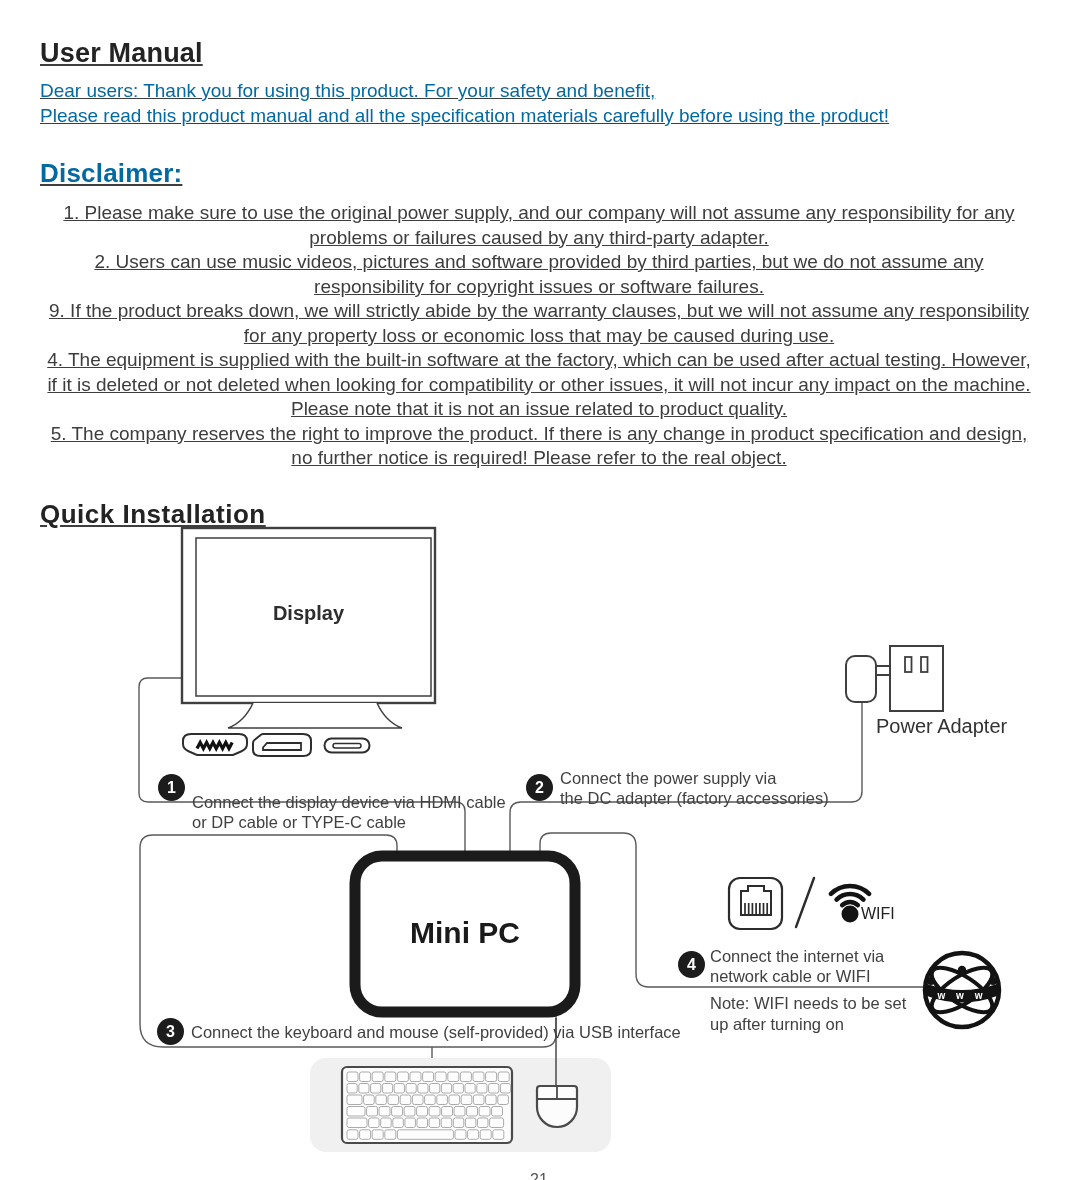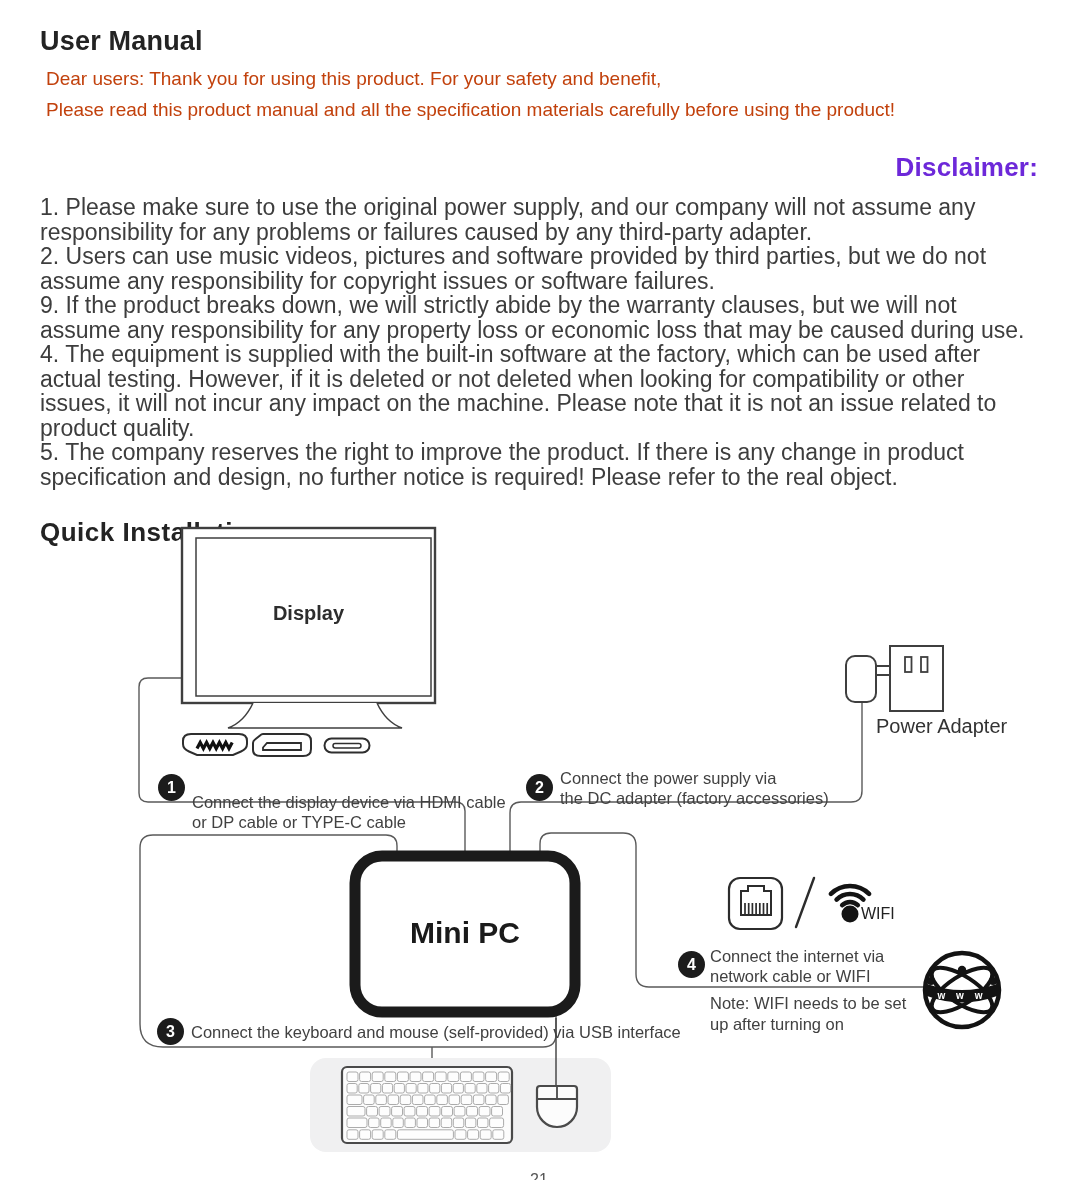--- a/index.html
+++ b/index.html
@@ -1,24 +1,24 @@
 <!DOCTYPE html>
 <html><head>
 <meta charset="utf-8">
 <style>
   html,body{margin:0;padding:0;background:#fff;}
   .page{
     position:relative;width:1078px;height:1180px;background:#fff;overflow:hidden;
     font-family:"Liberation Sans","DejaVu Sans",sans-serif;color:#3e3e3e;
   }
-  .flow{padding:26px 40px 0 40px;}
+  .flow{padding:38px 40px 0 40px;text-decoration:underline;}
   h1.title{font-size:27px;font-weight:700;color:#232323;margin:0 0 10px 0;letter-spacing:.2px;}
-  .intro p{font-size:19px;line-height:24.5px;margin:6px;color:#c2410c;}
-  h2.sec{font-size:26px;font-weight:700;color:#6d28d9;margin:30px 0 12px 0;letter-spacing:.2px;text-align:right;}
-  .disc p{font-size:23px;line-height:24.5px;margin:0;color:#3d3d3d;}
+  .intro p{font-size:19px;line-height:24.5px;margin:0;color:#0369a1;}
+  h2.sec{font-size:26px;font-weight:700;color:#0369a1;margin:30px 0 12px 0;letter-spacing:.2px;}
+  .disc p{font-size:19px;line-height:24.5px;margin:0;color:#3d3d3d;text-align:center;}
   h2.sec2{font-size:26px;font-weight:700;color:#232323;margin:28px 0 0 0;letter-spacing:.5px;}
   svg.diagram{position:absolute;left:0;top:500px;width:1078px;height:680px;}
   .abs{position:absolute;}
   .display-label{left:182px;top:602px;width:253px;text-align:center;font-size:20px;font-weight:700;color:#2d2d2d;}
   .minipc-label{left:355px;top:916px;width:220px;text-align:center;font-size:30px;font-weight:700;color:#1a1a1a;}
   .pa-label{left:876px;top:715px;font-size:20px;color:#333;}
   .wifi-label{left:861px;top:905px;font-size:16px;color:#222;}
   .step-dot{
     width:27px;height:27px;border-radius:50%;background:#1c1c1c;color:#fff;
     display:flex;align-items:center;justify-content:center;font-size:16px;font-weight:700;

